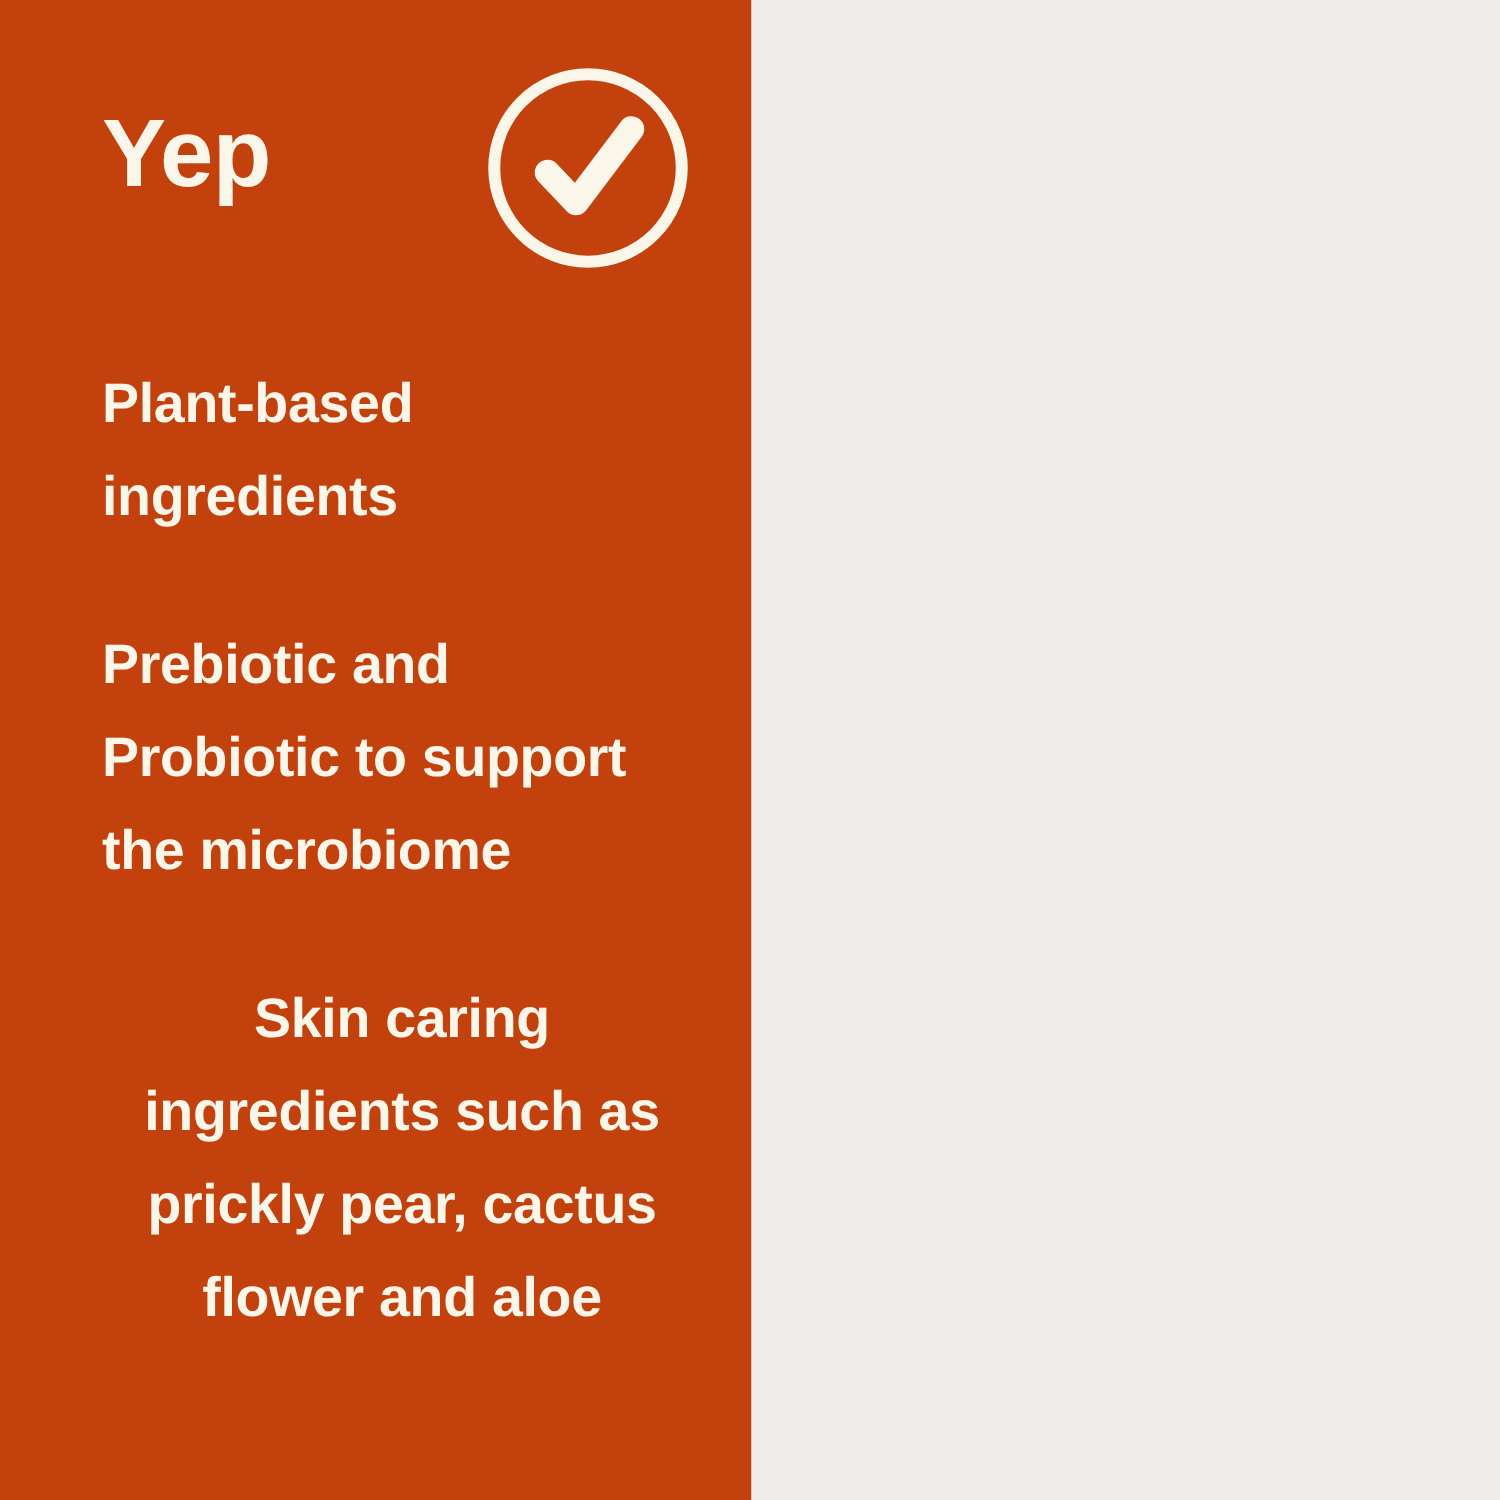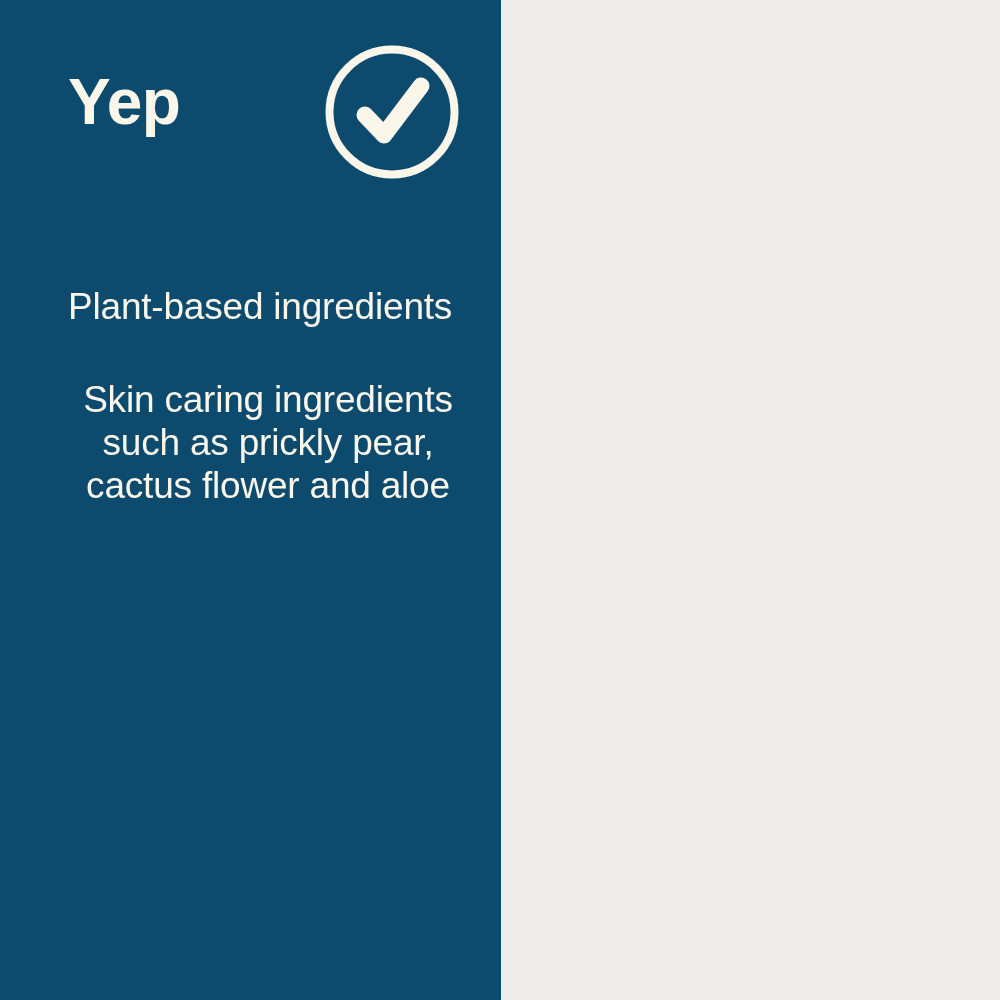--- a/index.html
+++ b/index.html
@@ -24,21 +24,21 @@
   }
 
   
   .panel {
     position: relative;
     height: 1000px;
   }
 
   .panel--yep {
     width: 501px;
-    background: #0c4a6e;
+    background: #c2410c;
   }
 
   .panel--nup {
     width: 499px;
     background: #efedeb;
   }
 
   
   .panel-header {
     position: absolute;
@@ -76,26 +76,25 @@
   .claims-list {
     position: absolute;
     left: 68px;
     top: 238px;
     width: 400px;
     list-style: none;
   }
 
   .claim-item {
     font-size: 37px;
-    font-weight: normal;
-    line-height: 43px;
+    font-weight: bold;
+    line-height: 62px;
     color: #faf6ea;
     letter-spacing: -0.2px;
     margin-bottom: 50px;
-    margin-top: 47px;
   }
 
   .claim-item:last-child { margin-bottom: 0; text-align: center; }
 </style>
 </head>
 <body>
 
 <div class="comparison-board">
 
   <section class="panel panel--yep">
@@ -106,20 +105,21 @@
       <span class="icon-check-circle">
         <svg viewBox="0 0 134 134" width="134" height="134" aria-hidden="true">
           <circle cx="67" cy="67" r="62.5" fill="none" stroke="#faf6ea" stroke-width="8"></circle>
           <path d="M40 70 L59 90 L96 41" fill="none" stroke="#faf6ea" stroke-width="17" stroke-linecap="round" stroke-linejoin="round"></path>
         </svg>
       </span>
     </div>
 
     <ul class="claims-list">
       <li class="claim-item">Plant-based ingredients</li>
+      <li class="claim-item">Prebiotic and Probiotic to support the microbiome</li>
       <li class="claim-item">Skin caring ingredients such as prickly pear, cactus flower and aloe</li>
     </ul>
 
   </section>
 
   <section class="panel panel--nup">
 
     <div class="panel-header">
       
 

